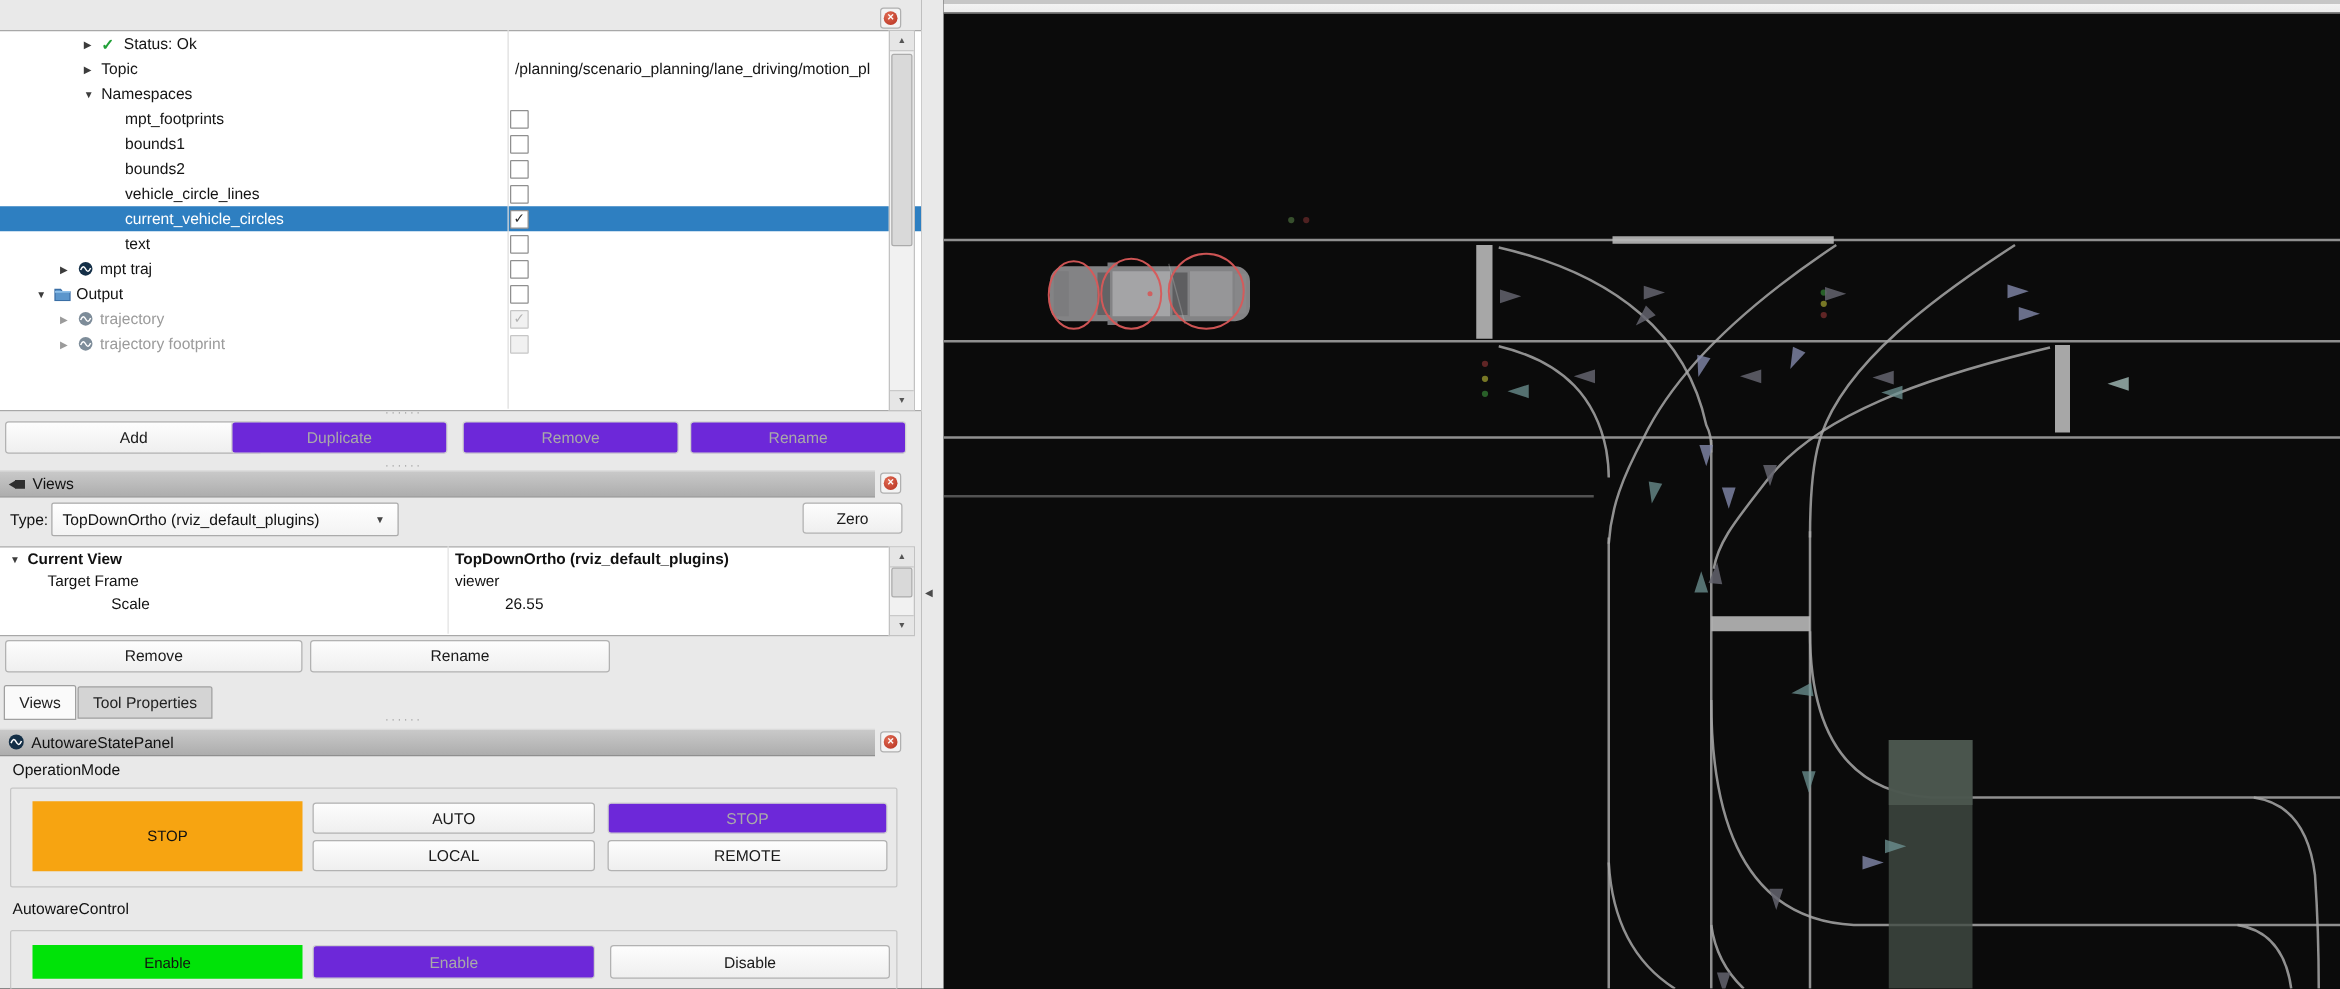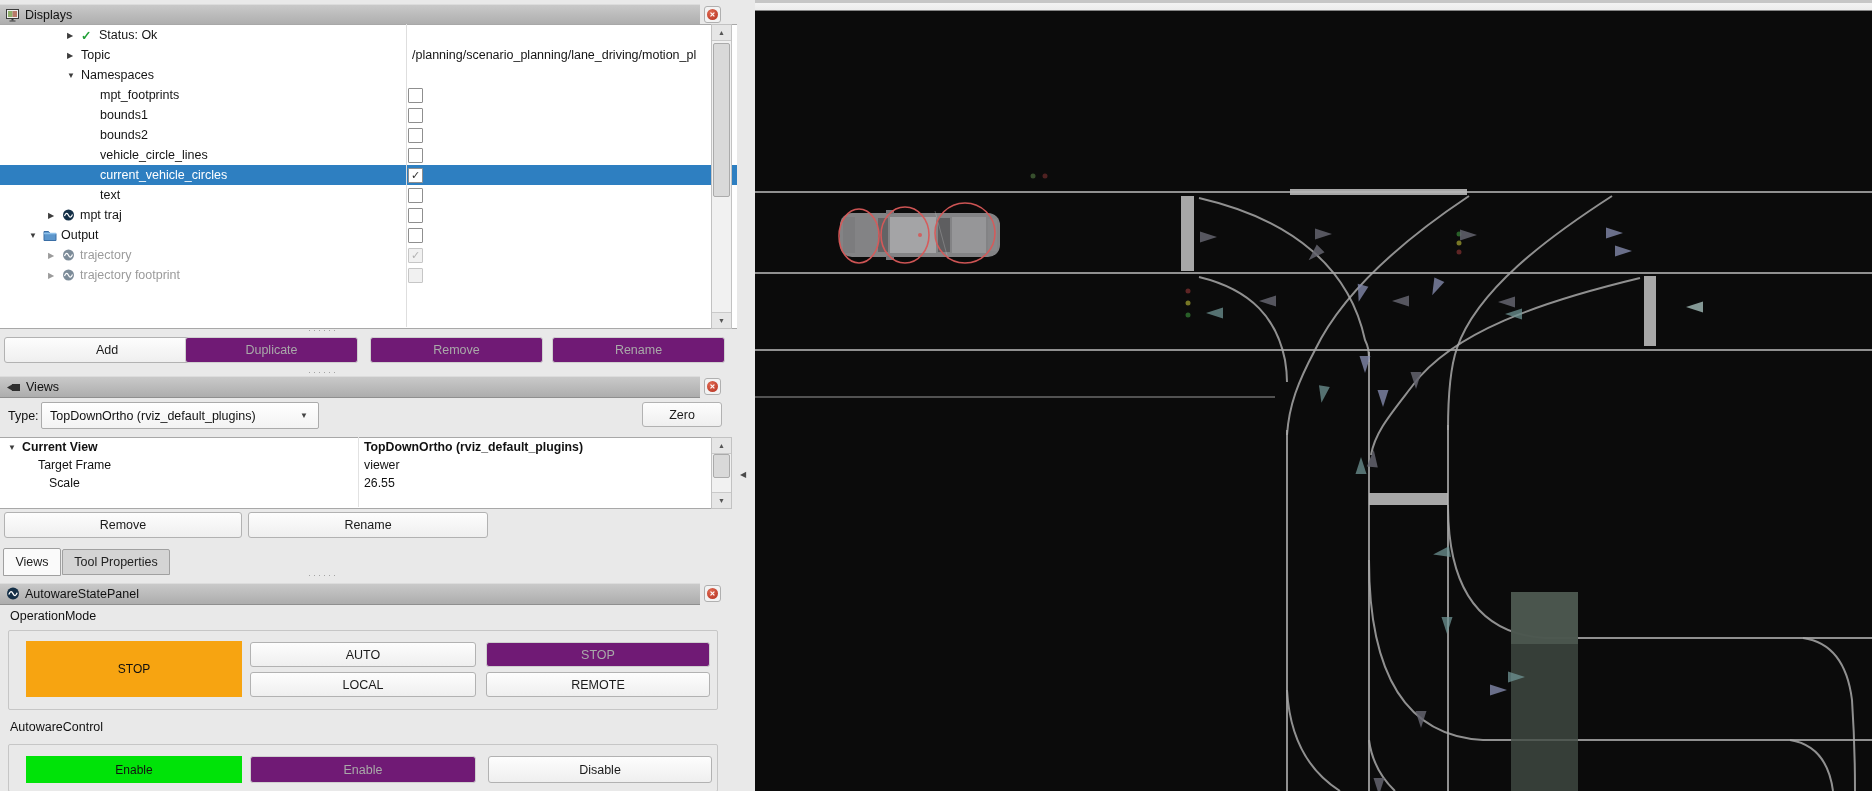--- a/index.html
+++ b/index.html
@@ -42,21 +42,21 @@
   .sb-down{bottom:0;border-top:1px solid #c9c9c9;}
   .sb-up::before{content:"▲";} .sb-down::before{content:"▼";}
   .sb-handle{position:absolute;left:1px;right:1px;background:#d9d9d9;border:1px solid #ababab;border-radius:2px;}
   .dots{position:absolute;left:293px;width:60px;text-align:center;color:#9a9a9a;
     font-size:9px;letter-spacing:2px;line-height:6px;}
   .dots::before{content:"······";}
   
   .btn{position:absolute;display:flex;align-items:center;justify-content:center;
     font-size:12.5px;color:#1a1a1a;background:linear-gradient(#fdfdfd,#efefef);
     border:1px solid #b2b2b2;border-radius:3px;font-family:inherit;}
-  .btn.disabled{color:#a9a9a9;background:#701a75;border-color:#cfcfcf;}
+  .btn.disabled{color:#a9a9a9;background:#6d28d9;border-color:#cfcfcf;}
   .brow{position:absolute;left:0;width:737px;}
   #displays-buttons .btn{top:0;height:26px;}
   #displays-buttons .btn:nth-child(1){left:4px;width:206px;}
   #displays-buttons .btn:nth-child(2){left:185px;width:173px;}
   #displays-buttons .btn:nth-child(3){left:370px;width:173px;}
   #displays-buttons .btn:nth-child(4){left:552px;width:173px;}
   #views-buttons .btn{top:0;height:26px;}
   #views-buttons .btn:nth-child(1){left:4px;width:238px;}
   #views-buttons .btn:nth-child(2){left:248px;width:240px;}
   #views-buttons .btn:nth-child(3){left:494px;width:236px;}
@@ -113,32 +113,20 @@
   .tri-ltteal{fill:var(--arrow-ltteal);opacity:.8;}
   .redcircle{stroke:var(--circle-red);stroke-width:1.6;fill:none;opacity:.95;}
 </style>
 </head>
 <body>
 
 <div class="app">
 
   <section class="left">
 
-    <div class="phead" style="top:4px">
-      <span class="hicon">
-        <svg width="14" height="13">
-            <rect x="0.5" y="0.5" width="12" height="9" fill="#f0f0f0" stroke="#3a3a3a"></rect>
-            <rect x="2" y="2" width="4.5" height="6" fill="#8fae6a"></rect>
-            <rect x="6.5" y="2" width="4.5" height="6" fill="#b87a6a"></rect>
-            <rect x="5.5" y="10" width="2" height="1.5" fill="#3a3a3a"></rect>
-            <rect x="3.5" y="11.5" width="6" height="1" fill="#3a3a3a"></rect>
-          </svg>
-      </span>
-      <span>Displays</span>
-    </div>
     <button class="close" style="top:6px">
         <span class="dot">✕</span>
       </button>
 
     <div id="tree">
         <div class="trow" style="padding-left: 67px;">
           <span class="arr">▶</span>
           <span class="ticon">
             <span class="okmark">✓</span>
           </span>
@@ -267,21 +255,21 @@
     <div id="props">
         <div class="prow bold" style="padding-left: 8px;">
           <span class="parr">▼</span>
           <span class="pname">Current View</span>
           <span class="pval">TopDownOrtho (rviz_default_plugins)</span>
         </div>
         <div class="prow" style="padding-left: 38px;">
           <span class="pname">Target Frame</span>
           <span class="pval">viewer</span>
         </div>
-        <div class="prow" style="padding-left: 49px;">
+        <div class="prow" style="padding-left: 49px; margin-left: 40px;">
           <span class="pname">Scale</span>
           <span class="pval">26.55</span>
         </div>
       </div>
     <div class="propdiv"></div>
     <div class="sb" style="left:711px;top:437px;width:19px;height:70px;">
       <div class="sb-up"></div>
       <div class="sb-handle" style="top:16px;height:22px;"></div>
       <div class="sb-down"></div>
     </div>

